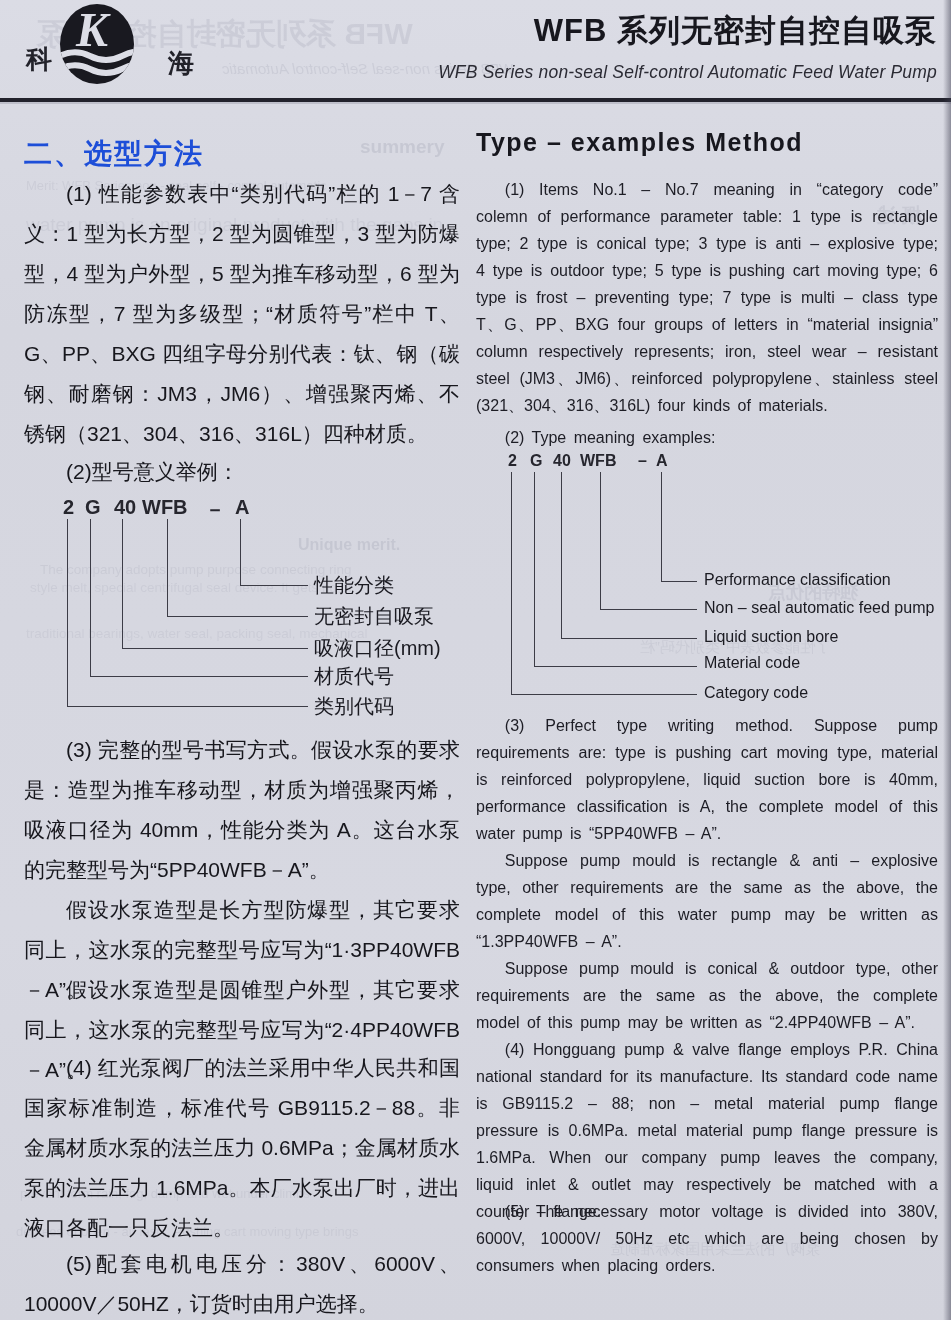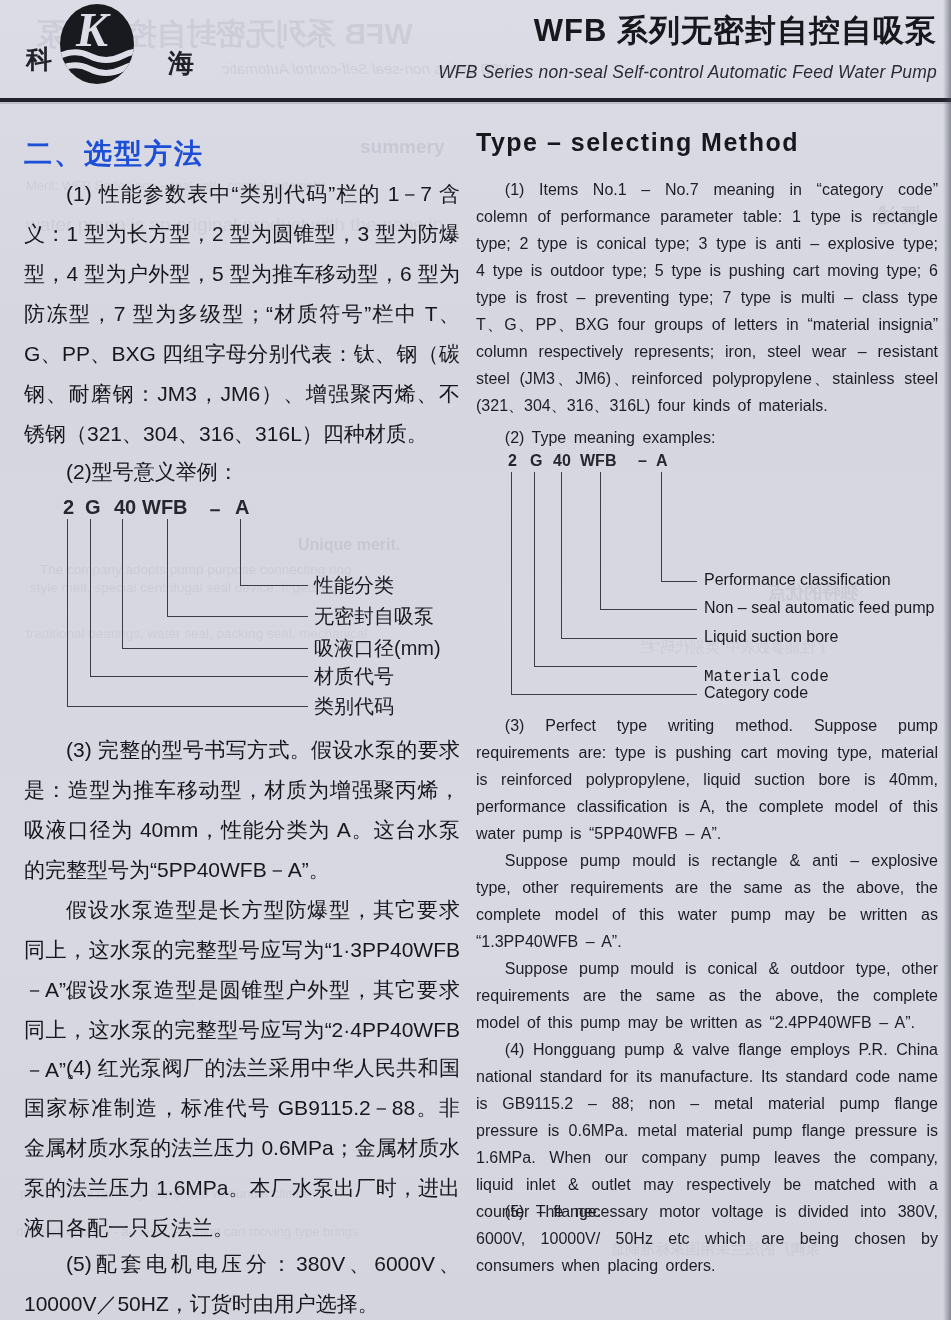--- a/index.html
+++ b/index.html
@@ -99,40 +99,40 @@
   <span class="lbl" style="top:175px;">材质代号</span>
   <span class="lbl" style="top:205px;">类别代码</span>
 </div>
 
 <div class="abs zh-p zh-ind" style="top:730px;">(3) 完整的型号书写方式。假设水泵的要求是：造型为推车移动型，材质为增强聚丙烯，吸液口径为 40mm，性能分类为 A。这台水泵的完整型号为“5PP40WFB－A”。</div>
 <div class="abs zh-p zh-ind" style="top:890px;">假设水泵造型是长方型防爆型，其它要求同上，这水泵的完整型号应写为“1·3PP40WFB－A”。</div>
 <div class="abs zh-p zh-ind" style="top:970px;">假设水泵造型是圆锥型户外型，其它要求同上，这水泵的完整型号应写为“2·4PP40WFB－A”。</div>
 <div class="abs zh-p zh-ind" style="top:1048px;">(4) 红光泵阀厂的法兰采用中华人民共和国国家标准制造，标准代号 GB9115.2－88。非金属材质水泵的法兰压力 0.6MPa；金属材质水泵的法兰压力 1.6MPa。本厂水泵出厂时，进出液口各配一只反法兰。</div>
 <div class="abs zh-p zh-ind" style="top:1244px;">(5)配套电机电压分：380V、6000V、10000V／50HZ，订货时由用户选择。</div>
 
-<div class="abs en-h">Type – selecting Method</div>
+<div class="abs en-h">Type – examples Method</div>
 <div class="abs en-p en-ind" style="top:176px;">(1) Items No.1 – No.7 meaning in “category code” colemn of performance parameter table: 1 type is rectangle type; 2 type is conical type; 3 type is anti – explosive type; 4 type is outdoor type; 5 type is pushing cart moving type; 6 type is frost – preventing type; 7 type is multi – class type T、G、PP、BXG four groups of letters in “material insignia” column respectively represents; iron, steel wear – resistant steel (JM3、JM6)、reinforced polypropylene、stainless steel (321、304、316、316L) four kinds of materials.</div>
 <div class="abs en-p en-ind" style="top:424px;">(2) Type meaning examples:</div>
 
 <div class="diag rd">
   <span class="tok" style="left:30px;">2</span>
   <span class="tok" style="left:52px;">G</span>
   <span class="tok" style="left:75px;">40</span>
   <span class="tok" style="left:102px;">WFB</span>
   <span class="tok" style="left:160px;">–</span>
   <span class="tok" style="left:178px;">A</span>
   <div class="elbow" style="left:183px;top:22px;width:35px;height:109px;"></div>
   <div class="elbow" style="left:122px;top:22px;width:96px;height:137px;"></div>
   <div class="elbow" style="left:83px;top:22px;width:135px;height:166px;"></div>
   <div class="elbow" style="left:56px;top:22px;width:162px;height:194px;"></div>
   <div class="elbow" style="left:33px;top:22px;width:185px;height:222px;"></div>
   <span class="lbl" style="top:121px;">Performance classification</span>
   <span class="lbl" style="top:149px;">Non – seal automatic feed pump</span>
   <span class="lbl" style="top:178px;">Liquid suction bore</span>
-  <span class="lbl" style="top:218px;font-family:Liberation Mono, monospace;">Material code</span>
+  <span class="lbl" style="top:204px;">Material code</span>
   <span class="lbl" style="top:234px;">Category code</span>
 </div>
 
 <div class="abs en-p en-ind" style="top:712px;">(3) Perfect type writing method. Suppose pump requirements are: type is pushing cart moving type, material is reinforced polypropylene, liquid suction bore is 40mm, performance classification is A, the complete model of this water pump is “5PP40WFB – A”.</div>
 <div class="abs en-p en-ind" style="top:847px;">Suppose pump mould is rectangle &amp; anti – explosive type, other requirements are the same as the above, the complete model of this water pump may be written as “1.3PP40WFB – A”.</div>
 <div class="abs en-p en-ind" style="top:955px;">Suppose pump mould is conical &amp; outdoor type, other requirements are the same as the above, the complete model of this pump may be written as “2.4PP40WFB – A”.</div>
 <div class="abs en-p en-ind" style="top:1036px;">(4) Hongguang pump &amp; valve flange employs P.R. China national standard for its manufacture. Its standard code name is GB9115.2 – 88; non – metal material pump flange pressure is 0.6MPa. metal material pump flange pressure is 1.6MPa. When our company pump leaves the company, liquid inlet &amp; outlet may respectively be matched with a counter – flange.</div>
 <div class="abs en-p en-ind" style="top:1198px;">(5) The necessary motor voltage is divided into 380V, 6000V, 10000V/ 50Hz etc which are being chosen by consumers when placing orders.</div>
 
 <div class="abs edge-r"></div>

